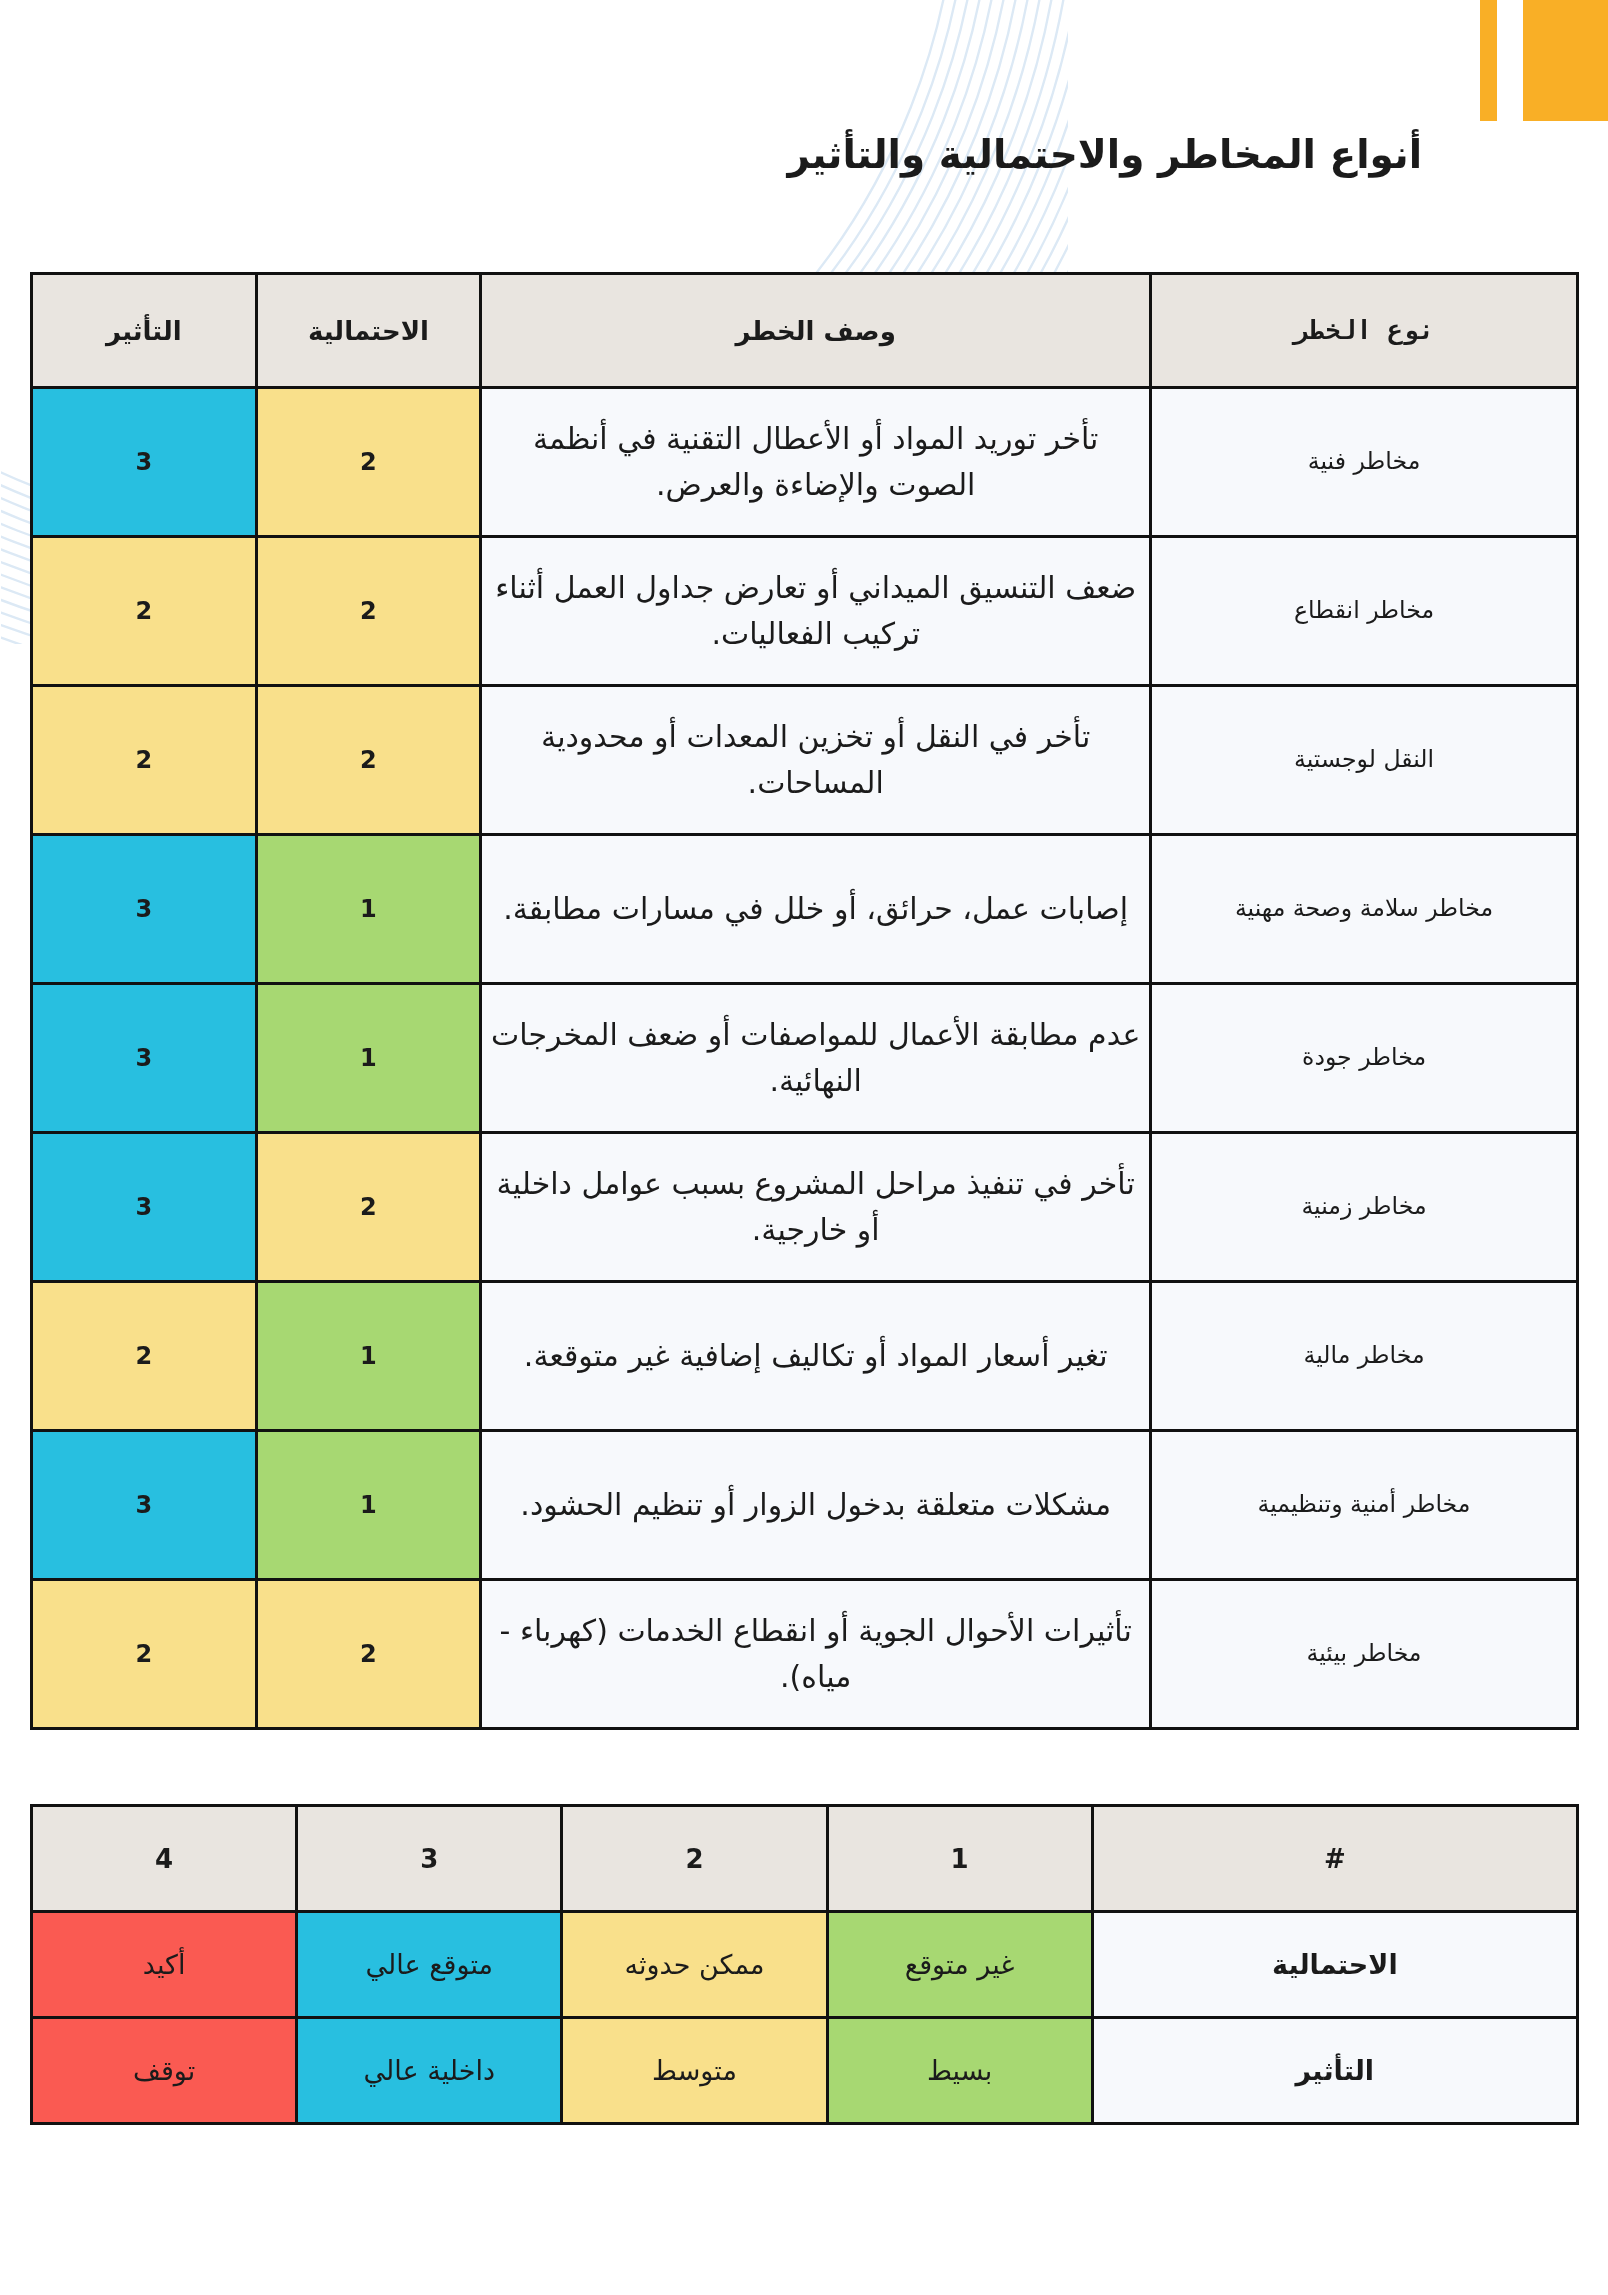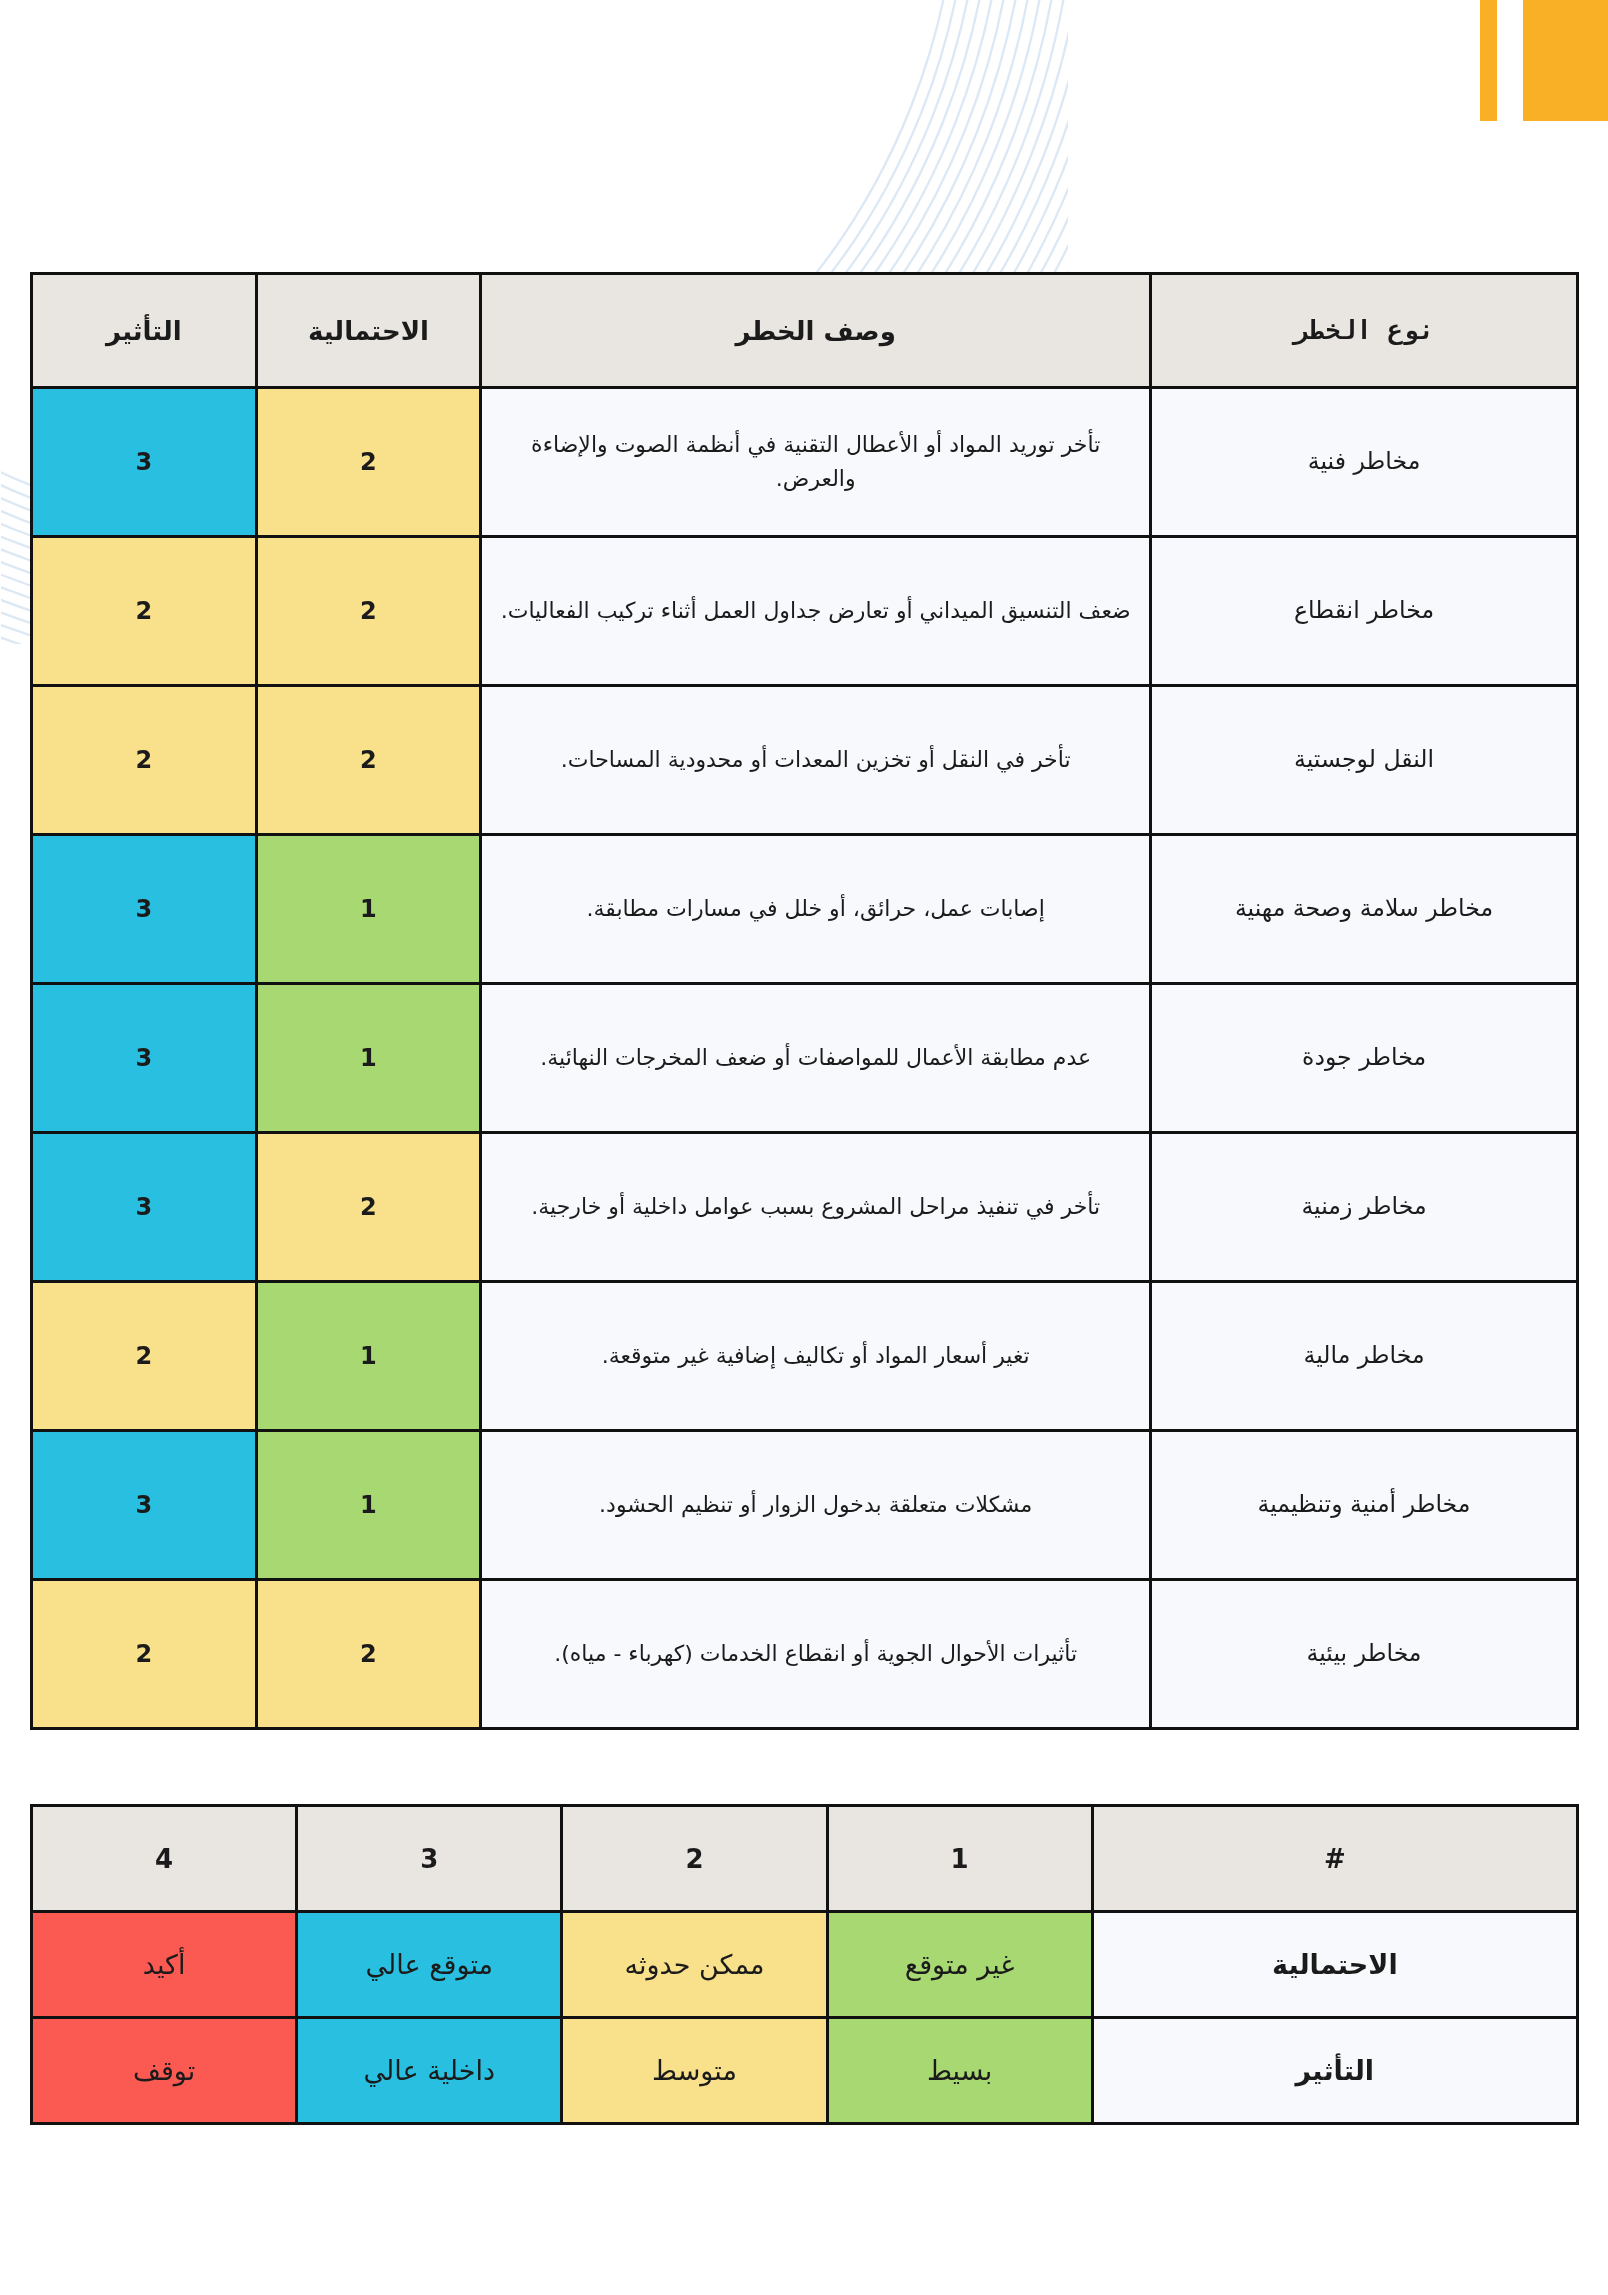--- a/index.html
+++ b/index.html
@@ -97,21 +97,21 @@
   .col-imp   { width: 221px; }
 
   .risk-table tbody td { background: #F7F9FC; }
   .cell-type {
     font-size: 23.6px;
     font-weight: normal;
     color: #1b1b1b;
     line-height: 1.35;
   }
   .cell-desc {
-    font-size: 22px;
+    font-size: 30px;
     font-weight: normal;
     color: #1b1b1b;
     line-height: 1.55;
     padding: 14px 23.6px;
   }
   .cell-score {
     font-size: 24px;
     font-weight: bold;
     color: #1b1b1b;
   }
@@ -231,20 +231,23 @@
       <ellipse cx="1200" cy="1400" rx="865" ry="155"></ellipse>
     </g>
   </svg>
 
   <div class="orange-bars">
     <div class="obar-wide"></div>
     <div class="obar-gap"></div>
     <div class="obar-thin"></div>
   </div>
 
+  <div class="title-wrap">
+    <h1 class="page-title">أنواع المخاطر والاحتمالية والتأثير</h1>
+  </div>
 
   <table class="risk-table">
     <thead>
       <tr>
         <th class="col-type">نوع الخطر</th>
         <th class="col-desc">وصف الخطر</th>
         <th class="col-prob">الاحتمالية</th>
         <th class="col-imp">التأثير</th>
       </tr>
     </thead>

